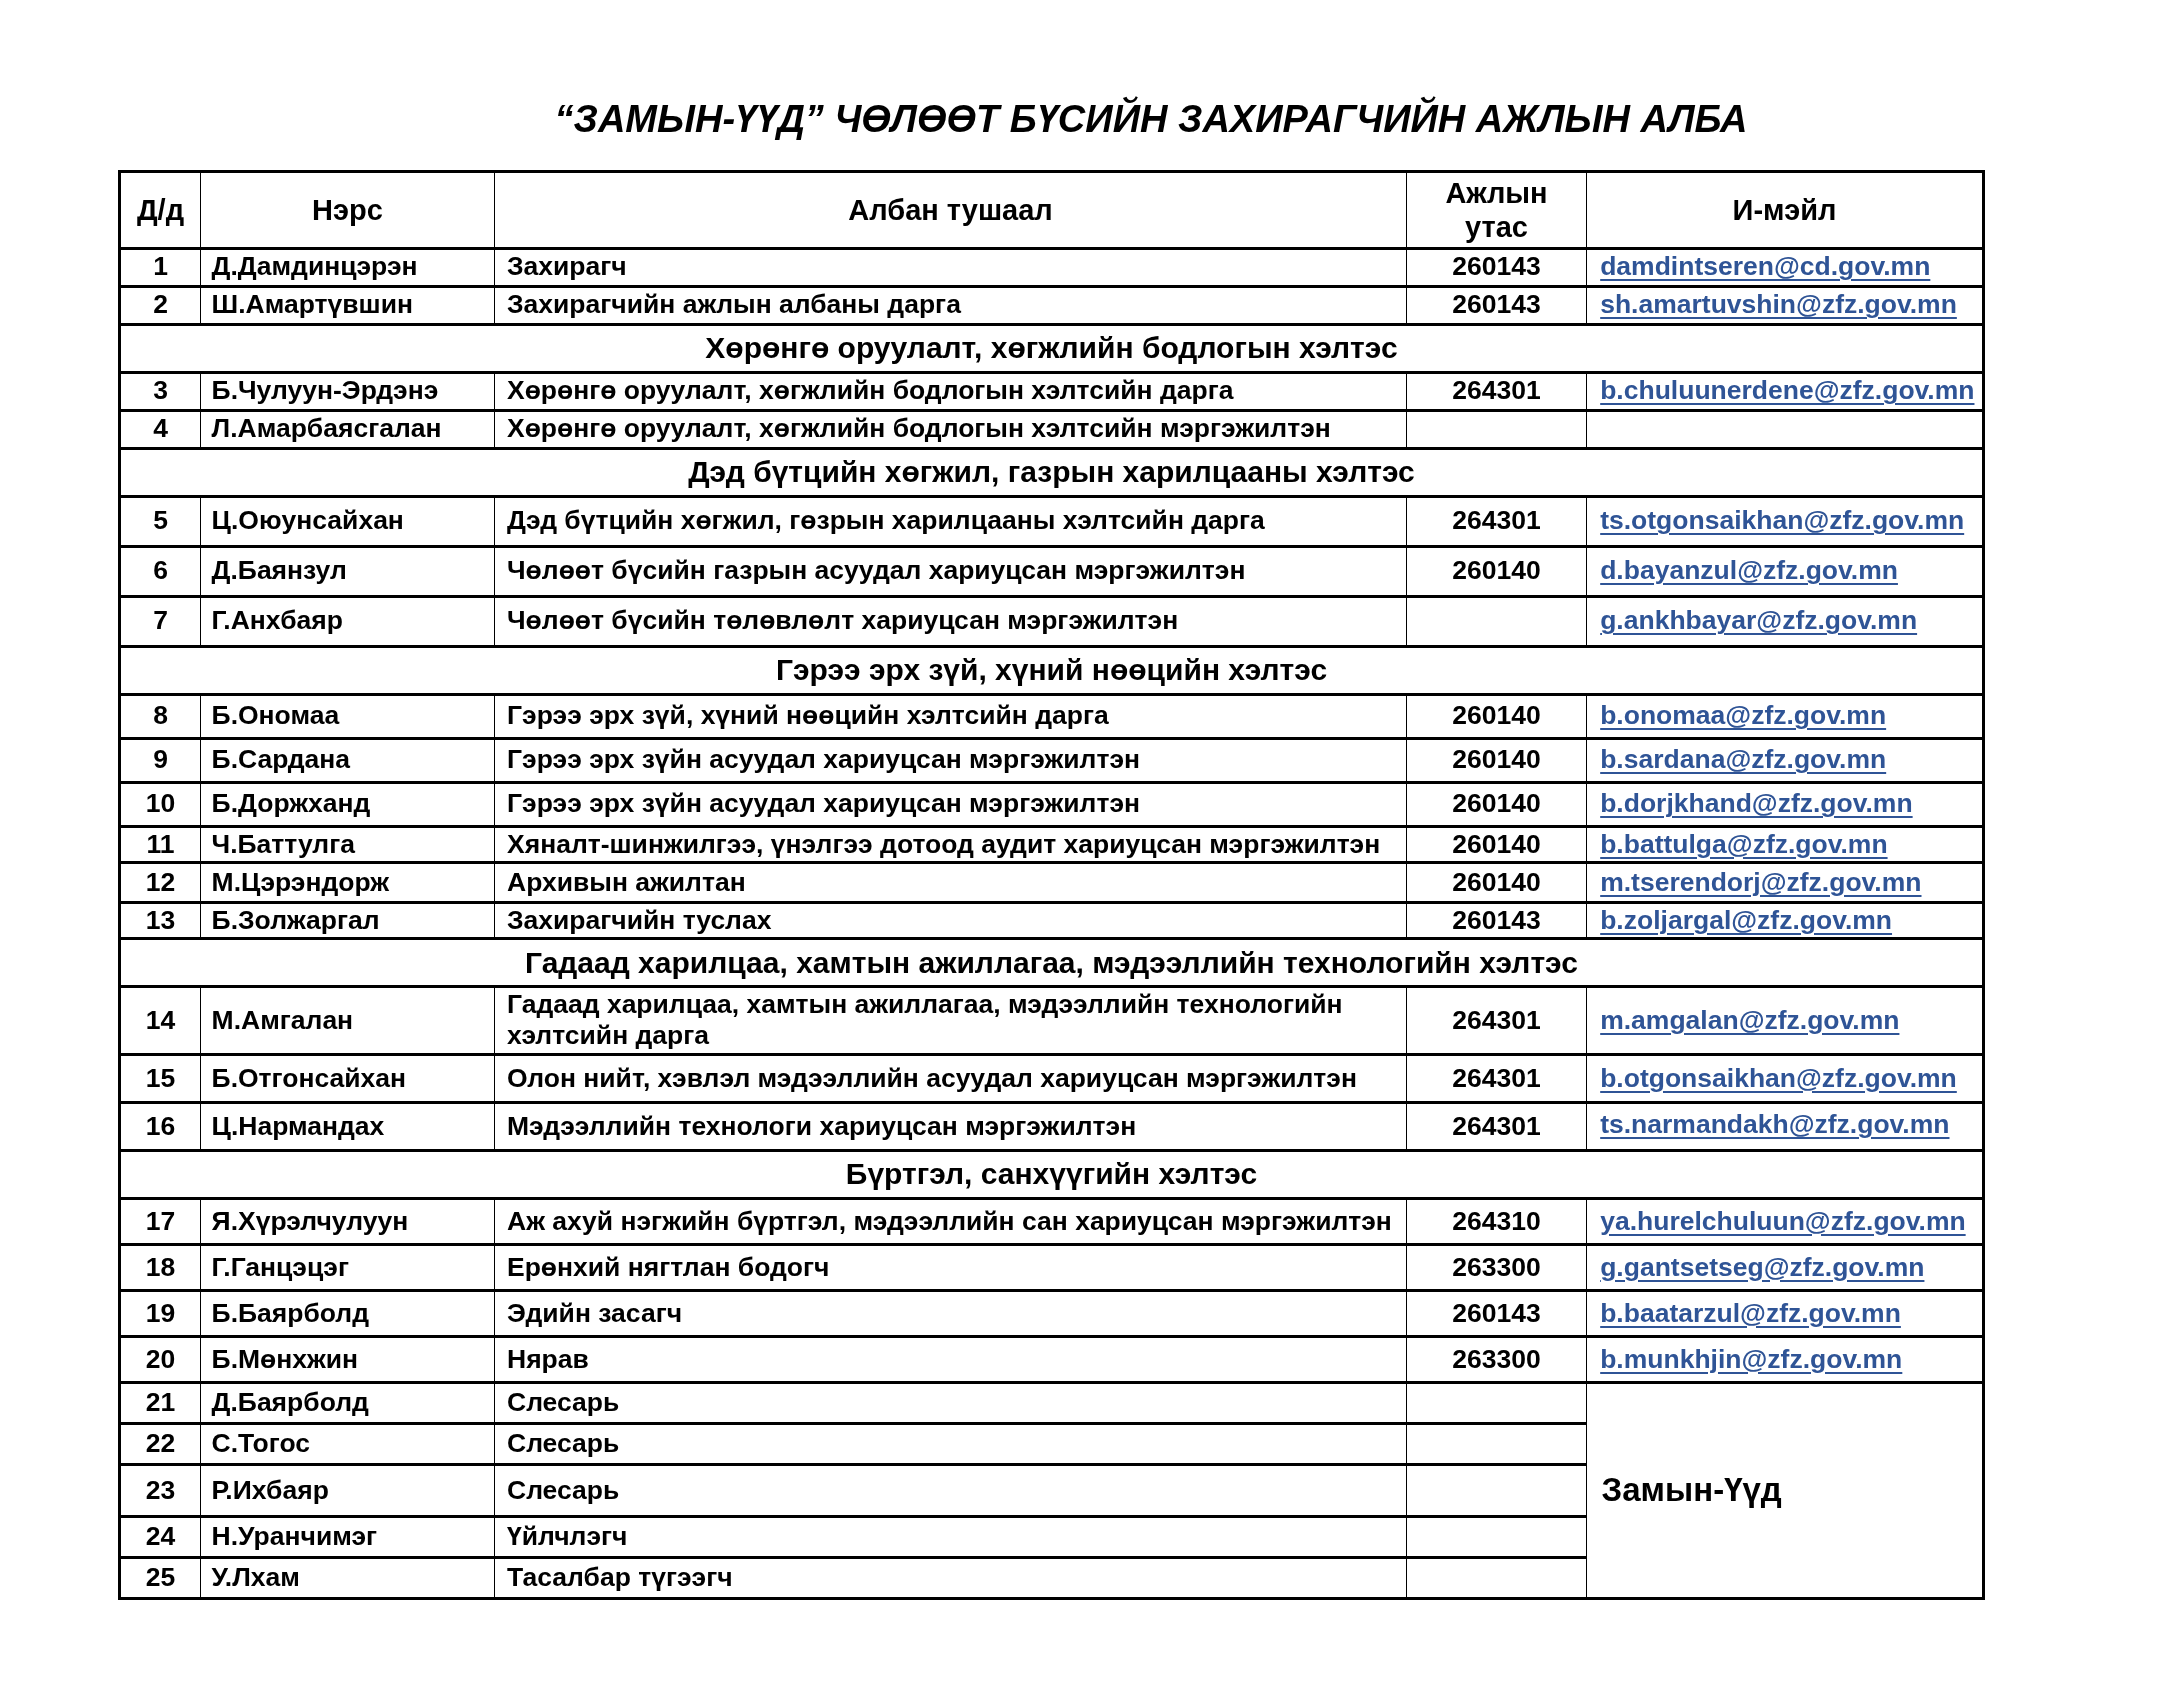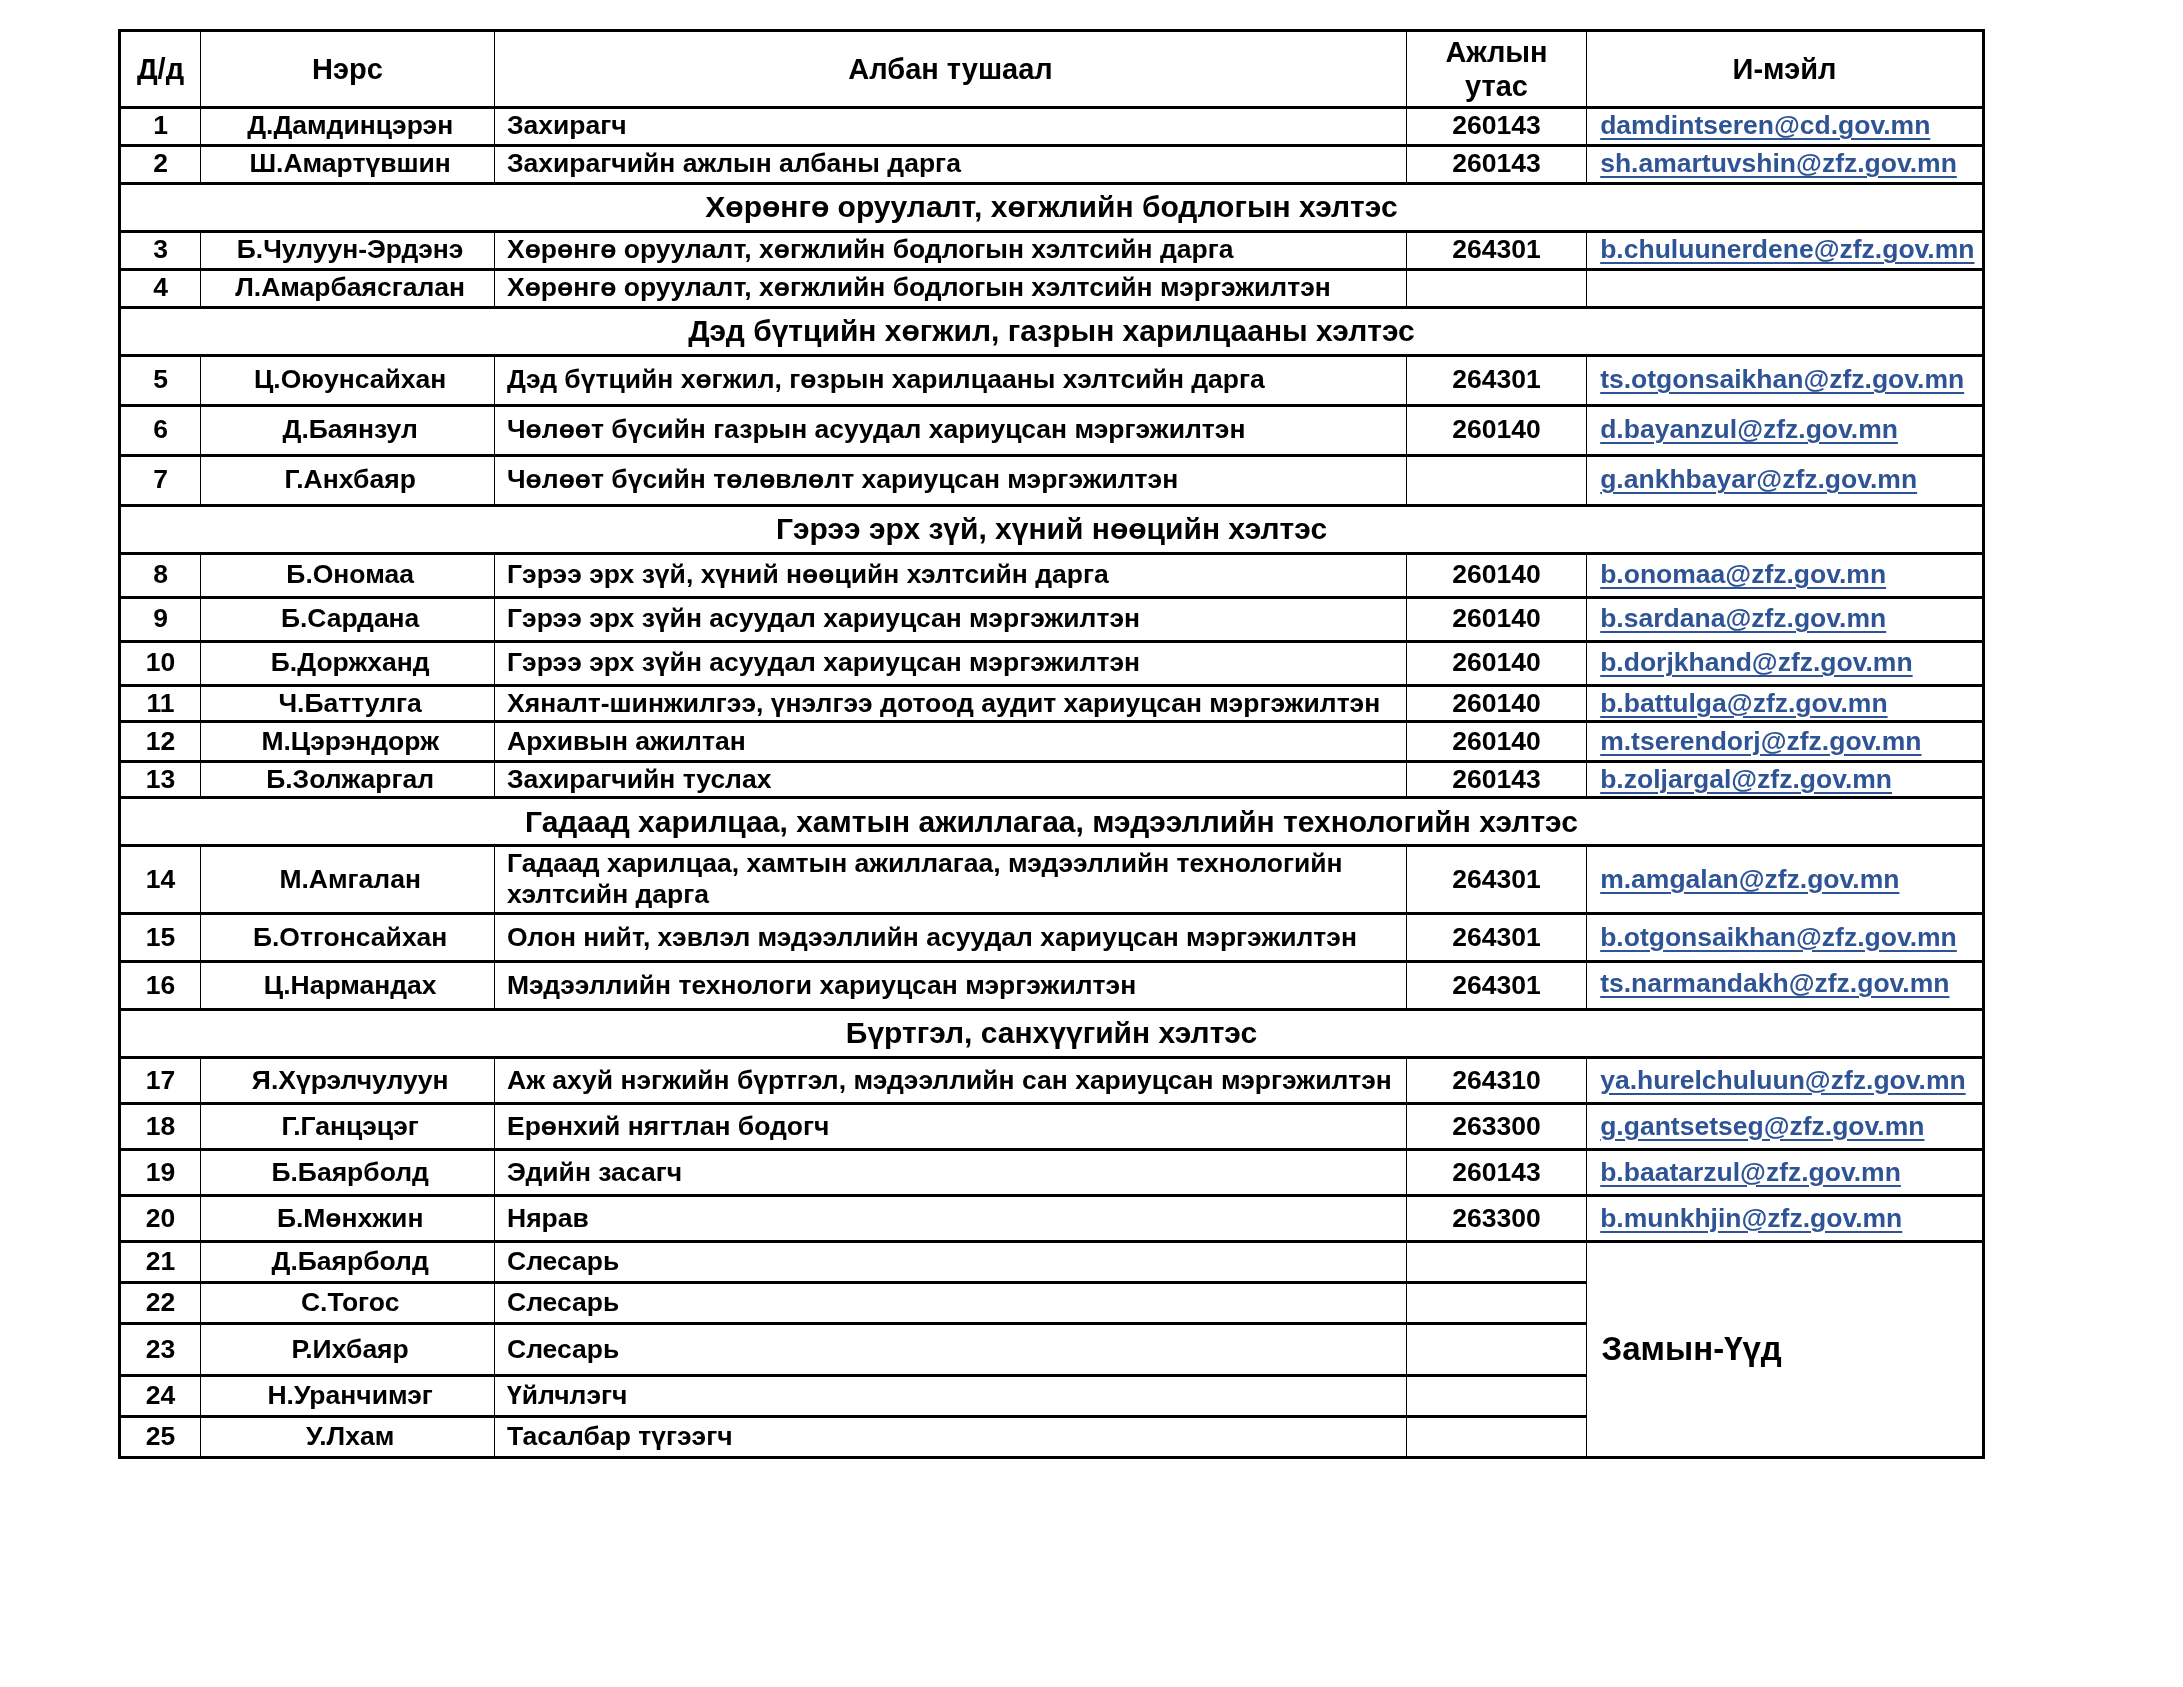--- a/index.html
+++ b/index.html
@@ -49,21 +49,21 @@
     vertical-align: middle;
     overflow: hidden;
     line-height: 1.18;
   }
   thead td {
     text-align: center;
     font-size: 29px;
     padding: 2.6px 4px;
   }
   .col-no    { text-align: center; }
-  .col-name  { text-align: center; padding-left: 10.6px; padding-right: 5.3px; }
+  .col-name  { text-align: left; padding-left: 10.6px; padding-right: 5.3px; }
   .col-position { text-align: left; padding-left: 12px; padding-right: 5.3px; }
   .col-phone { text-align: center; }
   .col-email { text-align: left; padding-left: 13.2px; padding-right: 5.3px; }
   .section-row td {
     text-align: center;
     font-size: 30px;
     padding: 4px 2.6px;
   }
   a.email-link {
     color: var(--link-color, #2F5496);
@@ -77,20 +77,21 @@
     vertical-align: middle;
     text-align: left;
     padding-left: 14.6px;
     font-size: 33px;
   }
 </style>
 </head>
 <body>
 
 <div class="sheet">
+  <div class="doc-title">“ЗАМЫН-ҮҮД” ЧӨЛӨӨТ БҮСИЙН ЗАХИРАГЧИЙН АЖЛЫН АЛБА</div>
 
   <div class="table-wrap">
     <table class="contact-table">
       <colgroup>
         <col style="width:81px">
         <col style="width:294px">
         <col style="width:912px">
         <col style="width:180px">
         <col style="width:397px">
       </colgroup>

